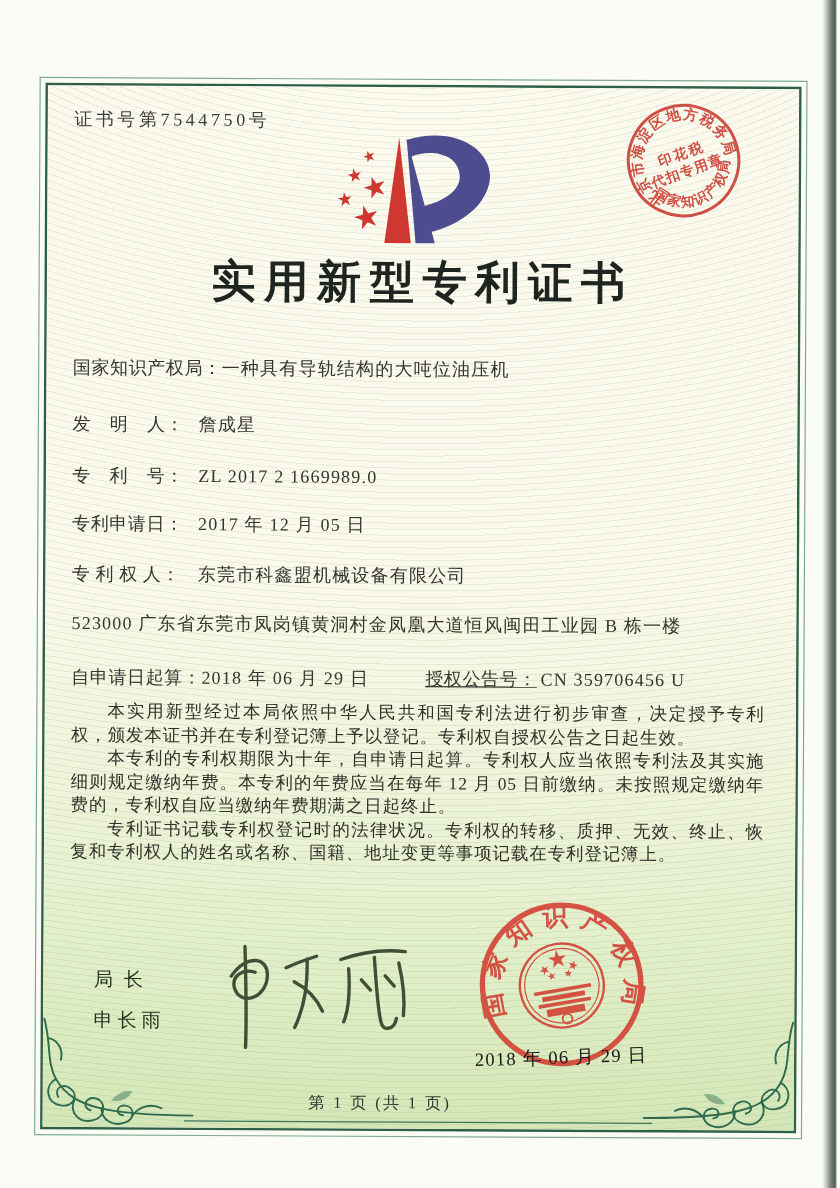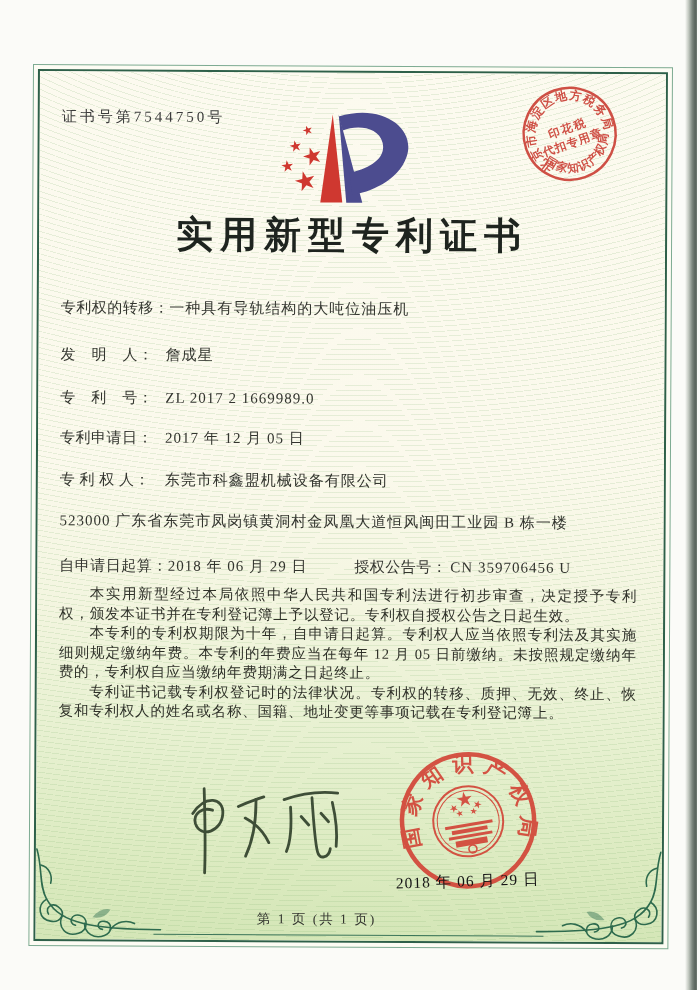--- a/index.html
+++ b/index.html
@@ -23,36 +23,36 @@
     border:2px solid #2e6049;overflow:hidden;
   }
   .guilloche{
     position:absolute;inset:0;
     background:
       repeating-radial-gradient(ellipse 1800px 1150px at 50% -30%,
         rgba(122,176,108,.17) 0 1.3px, rgba(255,255,255,0) 1.3px 8px),
       linear-gradient(180deg,#fcfaef 0%,#fbf9ec 45%,#f3f5df 62%,#e6f0cf 78%,#dbeabf 92%,#d4e6b7 100%);
   }
   .cert-number{
-    position:absolute;left:22px;top:36px;font-size:15px;letter-spacing:3px;color:#3c3c3c;
+    position:absolute;left:22px;top:19px;font-size:15px;letter-spacing:3px;color:#3c3c3c;
   }
   .logo{position:absolute;left:225px;top:38px;}
   .tax-stamp{position:absolute;left:470px;top:0;opacity:.88;}
   .title{
     position:absolute;left:0;top:138px;width:100%;margin:0;text-align:center;
     font-size:37px;font-weight:700;letter-spacing:7px;color:#1e241f;
   }
   .fields{position:absolute;left:22px;right:22px;top:0;height:100%;font-size:15px;color:#33352f;}
   .field-row{position:absolute;left:0;right:0;display:flex;line-height:22px;}
   .f-label{min-width:105px;white-space:pre;letter-spacing:.5px;}
   .f-value{flex:1;letter-spacing:1px;}
   .row-1{top:225px;} .row-2{top:272px;} .row-3{top:315px;} .row-4{top:355px;}
   .row-5{top:397px;} .row-6{top:438px;} .row-7{top:483px;}
   .grant-no{position:absolute;left:295px;top:0;display:flex;}
-  .grant-no .f-label{min-width:96px;}
+  .grant-no .f-label{min-width:96px;text-decoration:underline;}
   .body-text{
     position:absolute;left:22px;right:26px;top:513px;
     font-size:14.5px;line-height:19.5px;letter-spacing:.8px;color:#2f3129;text-align:justify;
   }
   .body-text p{margin:0;text-indent:2.1em;}
   .director{position:absolute;left:42px;top:735px;font-size:16px;color:#23331f;}
   .director .d-title{letter-spacing:9px;}
   .director .d-name{margin-top:13px;letter-spacing:4px;}
   .signature{position:absolute;left:138px;top:708px;}
   .office-seal{position:absolute;left:347px;top:662px;opacity:.87;}
@@ -136,21 +136,21 @@
           </text>
           <text x="60" y="58" text-anchor="middle" font-size="11.5" font-weight="bold" letter-spacing="2">印花税</text>
           <text x="60" y="73" text-anchor="middle" font-size="11.5" font-weight="bold" letter-spacing="1">代扣专用章</text>
         </g>
       </svg>
 
       <h1 class="title">实用新型专利证书</h1>
 
       <div class="fields">
         <div class="field-row row-1">
-          <span class="f-label">专利权的转移：</span>
+          <span class="f-label">国家知识产权局：</span>
           <span class="f-value">一种具有导轨结构的大吨位油压机</span>
         </div>
         <div class="field-row row-2">
           <span class="f-label">发　明　人：</span>
           <span class="f-value">詹成星</span>
         </div>
         <div class="field-row row-3">
           <span class="f-label">专　利　号：</span>
           <span class="f-value">ZL 2017 2 1669989.0</span>
         </div>
@@ -174,20 +174,24 @@
           </span>
         </div>
       </div>
 
       <div class="body-text">
         <p>本实用新型经过本局依照中华人民共和国专利法进行初步审查，决定授予专利权，颁发本证书并在专利登记簿上予以登记。专利权自授权公告之日起生效。</p>
         <p>本专利的专利权期限为十年，自申请日起算。专利权人应当依照专利法及其实施细则规定缴纳年费。本专利的年费应当在每年 12 月 05 日前缴纳。未按照规定缴纳年费的，专利权自应当缴纳年费期满之日起终止。</p>
         <p>专利证书记载专利权登记时的法律状况。专利权的转移、质押、无效、终止、恢复和专利权人的姓名或名称、国籍、地址变更等事项记载在专利登记簿上。</p>
       </div>
 
+      <div class="director">
+        <div class="d-title">局长</div>
+        <div class="d-name">申长雨</div>
+      </div>
 
       <svg class="signature" width="200" height="100" viewBox="0 0 200 100">
         <g stroke="#23331f" stroke-width="2.8" fill="none" stroke-linecap="round" opacity=".85" transform="rotate(-4 100 50)">
           <path d="M20,28 C34,10 52,14 50,30 C48,48 26,54 22,38 C20,28 30,22 40,26"></path>
           <path d="M33,4 C32,30 31,60 28,88"></path>
           <path d="M84,18 C83,38 80,56 70,74"></path>
           <path d="M72,36 C82,42 90,52 94,62"></path>
           <path d="M66,24 C76,20 84,18 92,16"></path>
           <path d="M112,20 C130,15 150,14 166,17"></path>
           <path d="M140,20 C140,44 140,64 142,74 C143,83 153,81 155,72"></path>

